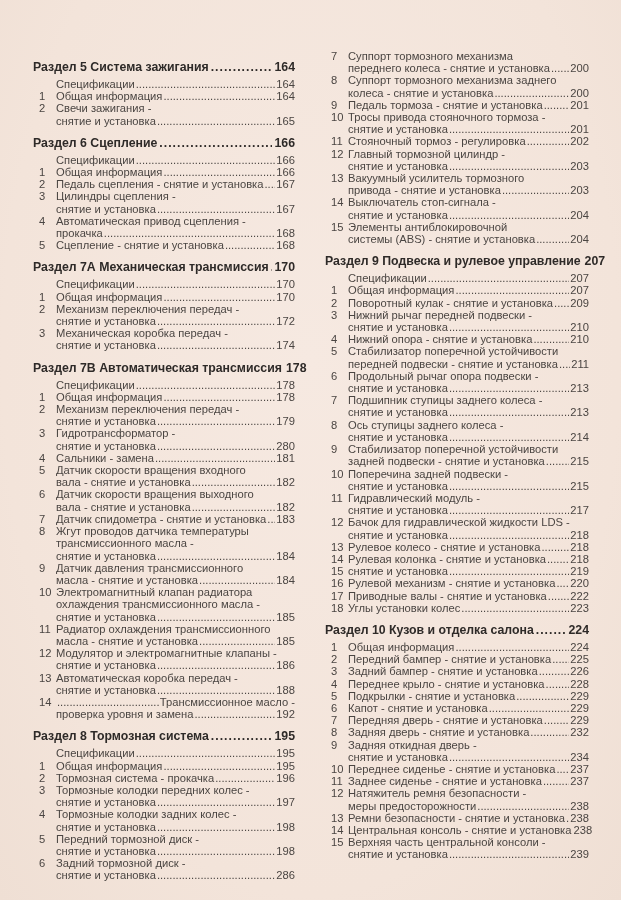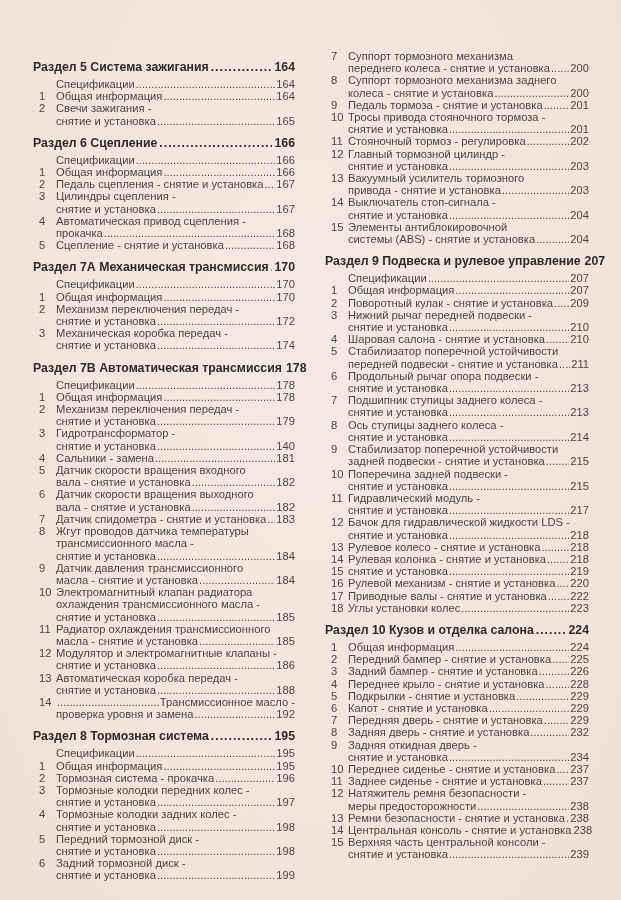--- a/index.html
+++ b/index.html
@@ -280,21 +280,21 @@
         </div>
         <div class="entry">
           <span class="num">3</span>
           <div class="body">
             <div class="line">
               <span class="txt">Гидротрансформатор -</span>
             </div>
             <div class="line">
               <span class="txt">снятие и установка</span>
               <span class="dots"></span>
-              <span class="pg">140</span>
+              <span class="pg">280</span>
             </div>
           </div>
         </div>
         <div class="entry">
           <span class="num">4</span>
           <div class="body">
             <div class="line">
               <span class="txt">Сальники - замена</span>
               <span class="dots"></span>
               <span class="pg">181</span>
@@ -513,21 +513,21 @@
         </div>
         <div class="entry">
           <span class="num">6</span>
           <div class="body">
             <div class="line">
               <span class="txt">Задний тормозной диск -</span>
             </div>
             <div class="line">
               <span class="txt">снятие и установка</span>
               <span class="dots"></span>
-              <span class="pg">199</span>
+              <span class="pg">286</span>
             </div>
           </div>
         </div>
       </div>
     </div>
   <div class="col col-right" id="col-right">
       <div class="section">
         <div class="entry">
           <span class="num">7</span>
           <div class="body">
@@ -686,21 +686,21 @@
               <span class="txt">снятие и установка</span>
               <span class="dots"></span>
               <span class="pg">210</span>
             </div>
           </div>
         </div>
         <div class="entry">
           <span class="num">4</span>
           <div class="body">
             <div class="line">
-              <span class="txt">Шаровая салона - снятие и установка</span>
+              <span class="txt">Нижний опора - снятие и установка</span>
               <span class="dots"></span>
               <span class="pg">210</span>
             </div>
           </div>
         </div>
         <div class="entry">
           <span class="num">5</span>
           <div class="body">
             <div class="line">
               <span class="txt">Стабилизатор поперечной устойчивости</span>

